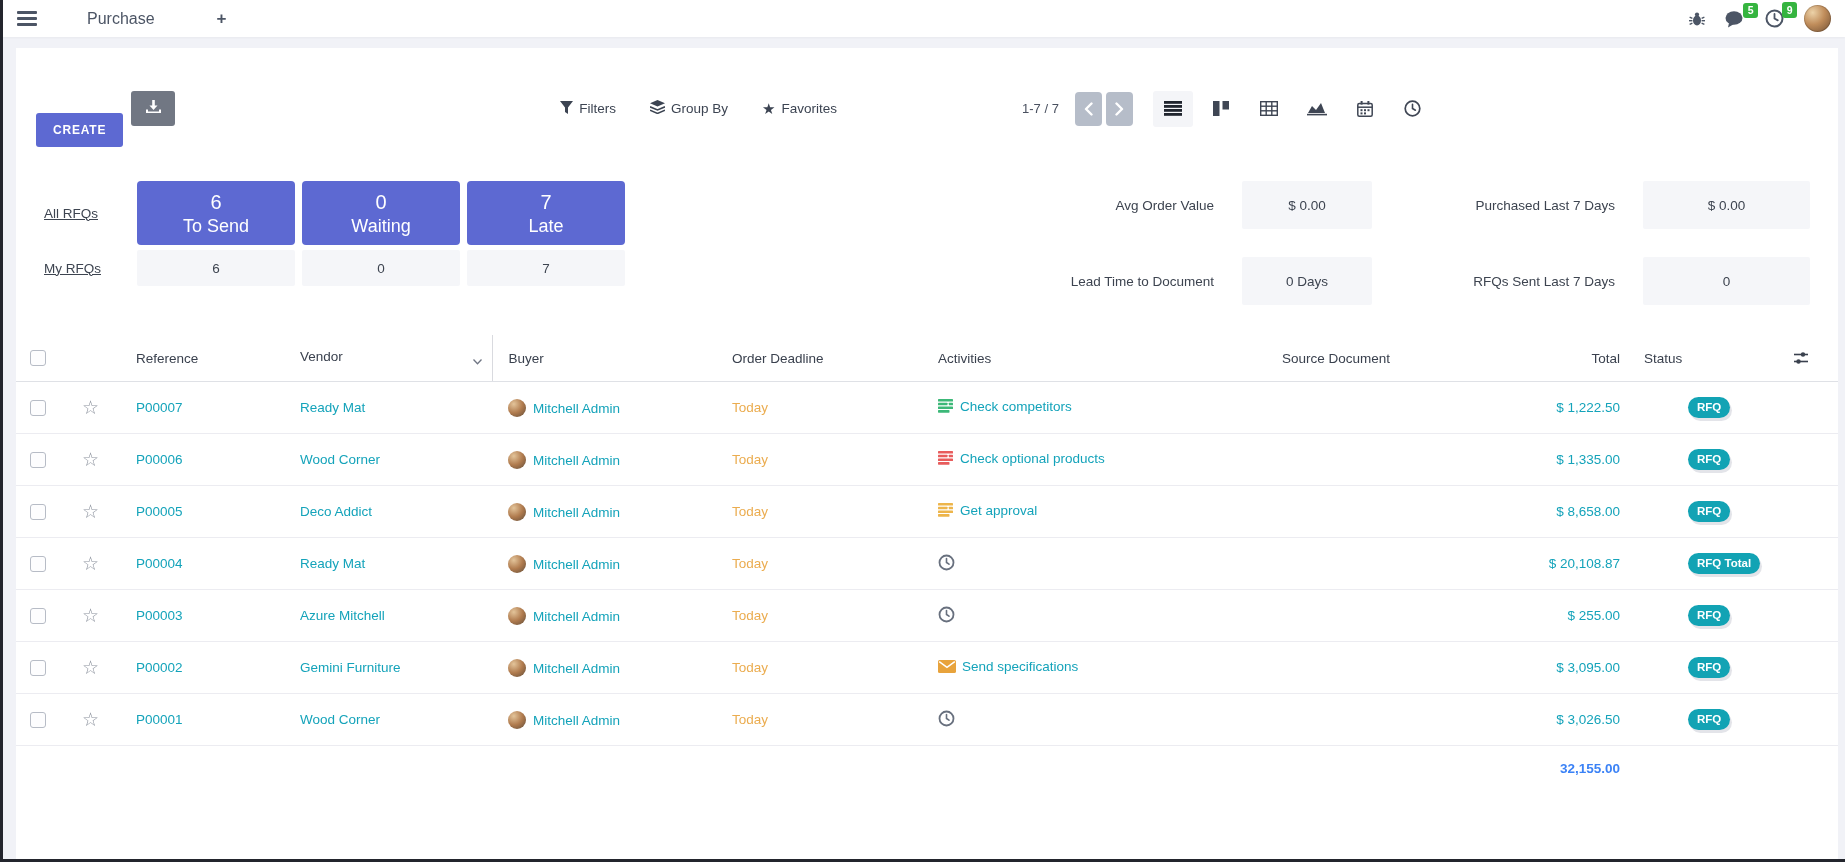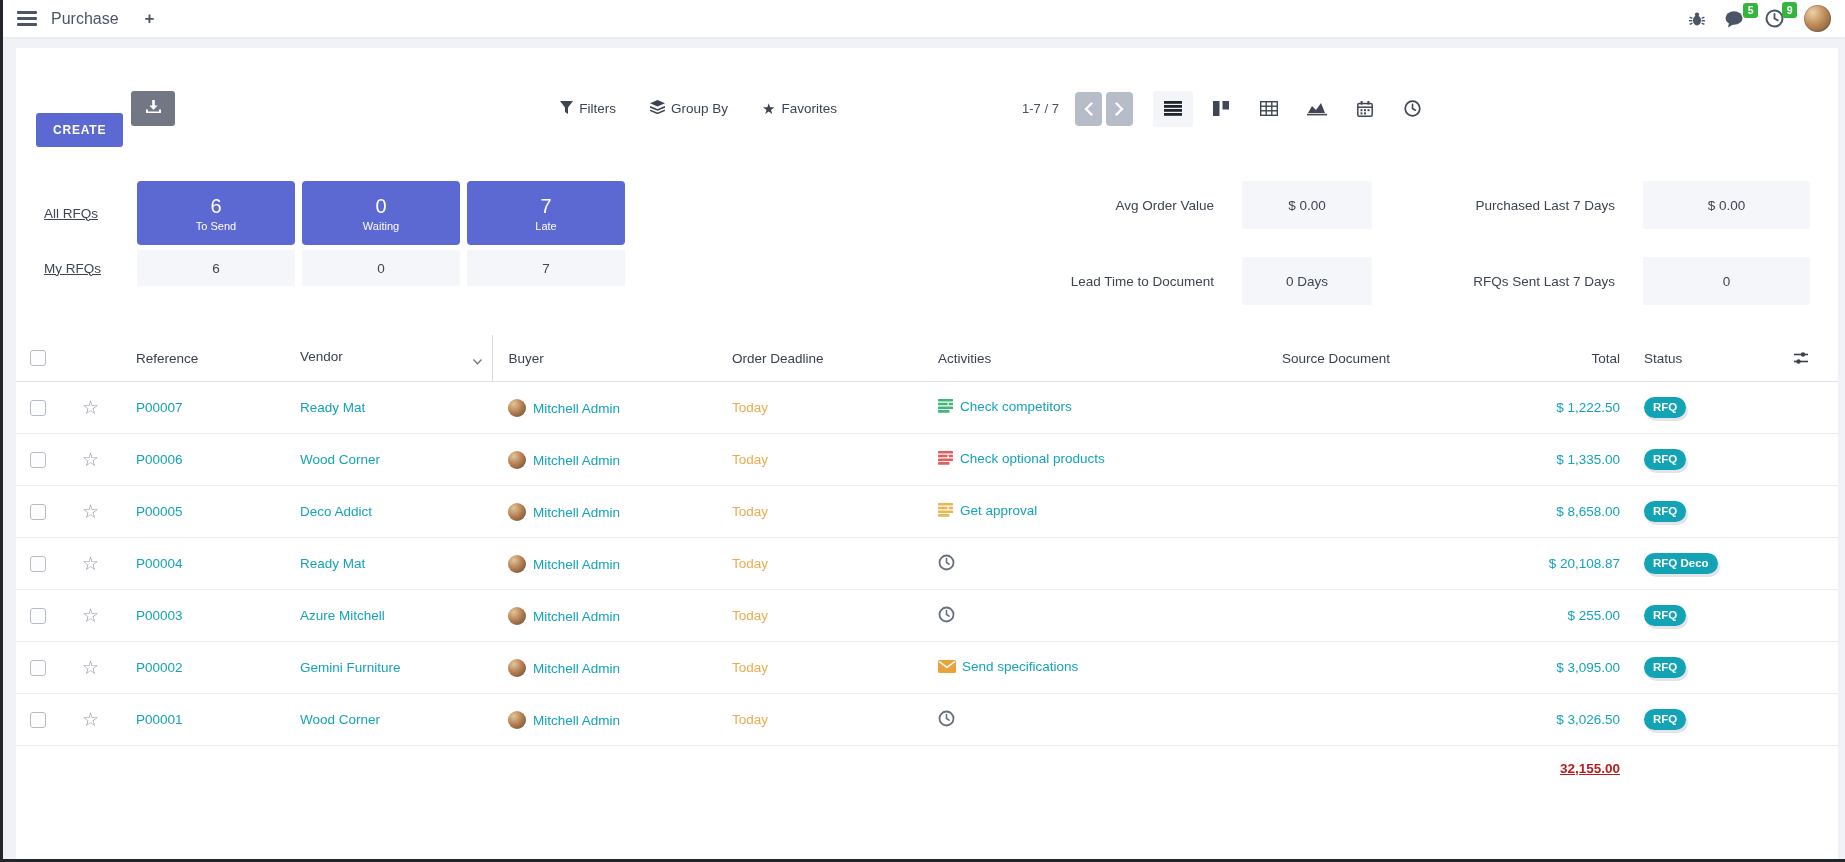--- a/index.html
+++ b/index.html
@@ -3,21 +3,21 @@
 <meta charset="utf-8">
 <style>
   html,body{margin:0;padding:0;background:#e8e9ee;}
   .screen{
     position:relative;width:1845px;height:862px;box-sizing:border-box;
     background:#f1f2f7;overflow:hidden;
     border-left:3px solid #23252d;border-bottom:3px solid #23252d;
     font-family:"Liberation Sans",sans-serif;color:#3c4452;
   }
   
-  .navbar{height:37px;background:#fff;display:flex;align-items:center;padding:0 14px;box-shadow:0 1px 2px rgba(0,0,0,.04);}
+  .navbar{height:37px;background:#fff;display:flex;align-items:center;padding:0 14px;box-shadow:0 1px 2px rgba(0,0,0,.04);gap:36px;}
   .hamburger{width:20px;display:flex;flex-direction:column;gap:3.5px;cursor:pointer;}
   .hamburger span{height:2.6px;background:#4c5565;border-radius:1px;}
   .app-name{margin-left:14px;font-size:16px;font-weight:500;color:#4c5565;}
   .nav-plus{margin-left:26px;font-size:17px;font-weight:700;color:#4c5565;}
   .nav-right{margin-left:auto;display:flex;align-items:center;gap:20px;}
   .nav-ico{position:relative;display:flex;align-items:center;}
   .nav-badge{position:absolute;top:-7px;right:-13px;background:#35b43f;color:#fff;font-size:10.5px;font-weight:700;padding:1.5px 4.5px;border-radius:3px;line-height:1.2;}
   .avatar-lg{width:27px;height:27px;border-radius:50%;background:radial-gradient(circle at 32% 28%,#ecd2a8 0%,#c08d5b 45%,#6e4e33 100%);box-shadow:inset 0 0 0 1px rgba(0,0,0,.15);}
   
   .panel{position:absolute;top:48px;left:13px;right:7px;bottom:0;background:#fff;}
@@ -39,21 +39,21 @@
   .pager-btn{width:27px;height:34px;background:#b6bdc9;border:none;border-radius:4px;display:flex;align-items:center;justify-content:center;cursor:pointer;}
   .views{display:flex;align-items:center;gap:8px;margin-left:20px;}
   .view-btn{width:40px;height:36px;display:flex;align-items:center;justify-content:center;border-radius:3px;cursor:pointer;}
   .view-btn.active{background:#f4f5f8;}
   
   .dash{display:flex;justify-content:space-between;padding:22px 20px 0 12px;}
   .dash-left{display:grid;grid-template-columns:102px 158px 158px 158px;grid-template-rows:64px 36px;column-gap:7px;row-gap:5px;align-items:center;}
   .dash-label{font-size:13.5px;color:#3d4450;padding-left:16px;text-decoration:underline;}
   .kpi-blue{background:#5d69d2;border-radius:4px;height:64px;display:flex;flex-direction:column;align-items:center;justify-content:center;color:#fff;cursor:pointer;}
   .kpi-num{font-size:20px;line-height:1.2;}
-  .kpi-sub{font-size:11px;margin-top:2px;}
+  .kpi-sub{font-size:18px;margin-top:2px;}
   .kpi-gray{background:#f5f6f9;height:36px;display:flex;align-items:center;justify-content:center;font-size:13.5px;color:#3d4450;border-radius:2px;}
   .dash-right{display:grid;grid-template-columns:190px 130px 215px 167px;grid-template-rows:48px 48px;column-gap:16px;row-gap:8px;align-items:center;margin-right:8px;gap:28px;}
   .stat-label{font-size:13.5px;color:#3d4450;text-align:right;}
   .stat-val{background:#f5f6f9;height:48px;display:flex;align-items:center;justify-content:center;font-size:13.5px;color:#3d4450;border-radius:2px;}
   
   table.rfq{width:100%;border-collapse:collapse;margin-top:30px;font-size:13.5px;table-layout:fixed;}
   .rfq th{font-weight:500;color:#3a414e;text-align:left;height:46px;padding:0 0 0 16px;border-bottom:1px solid #dfe1e6;white-space:nowrap;cursor:pointer;}
   .rfq th.no-pad{padding:0;}
   .rfq td{height:51px;padding:0 0 0 16px;border-bottom:1px solid #ececf1;white-space:nowrap;overflow:hidden;}
   .rfq td.no-pad{padding:0;}
@@ -64,21 +64,21 @@
   .th-src{text-align:center !important;padding:0 !important;}
   .th-total{text-align:right !important;padding:0 8px 0 0 !important;}
   .th-cb{padding-left:14px !important;}
   .checkbox{display:inline-block;width:14px;height:14px;border:1px solid #b7bcc6;border-radius:3px;background:#fdfdfe;vertical-align:middle;cursor:pointer;}
   .star{font-size:19px;color:#8d939e;cursor:pointer;line-height:1;}
   a.cell-link{color:#14a3ba;text-decoration:none;cursor:pointer;}
   .deadline{color:#ebac4f;}
   .avatar-sm{display:inline-block;width:18px;height:18px;border-radius:50%;background:radial-gradient(circle at 32% 28%,#e3c49a 0%,#b07b4e 50%,#5d4a38 100%);vertical-align:-4px;margin-right:7px;}
   .act-ico{display:inline-block;vertical-align:-2px;margin-right:6px;}
   .td-total{text-align:right;padding:0 8px 0 0 !important;color:#14a3ba;}
-  .badge{display:inline-block;background:#12a3b4;color:#fff;font-size:11.5px;font-weight:700;padding:3.5px 9px;border-radius:11px;box-shadow:2px 3px 0 #e3e4e9;line-height:1.15;}
+  .badge{display:inline-block;background:#12a3b4;color:#fff;font-size:11.5px;font-weight:700;padding:3.5px 9px;border-radius:11px;box-shadow:2px 3px 0 #e3e4e9;line-height:1.15;margin-left:44px;}
   .tfoot td{border-bottom:none;height:44px;font-weight:700;color:#393f4a;font-size:13.5px;}
   .opt-ico{display:flex;justify-content:flex-end;padding-right:29px;}
 </style>
 </head>
 <body>
 
 <div class="screen">
 
   <div class="navbar">
     <div class="hamburger">
@@ -368,21 +368,21 @@
             <td><a class="cell-link">P00004</a></td>
             <td><a class="cell-link">Ready Mat</a></td>
             <td><span class="avatar-sm"></span><a class="cell-link">Mitchell Admin</a></td>
             <td><span class="deadline">Today</span></td>
             <td><span class="act-ico"><svg width="17" height="17" viewBox="0 0 17 17">
                   <circle cx="8.5" cy="8.5" r="7" fill="none" stroke="#68707E" stroke-width="1.8"></circle>
                   <path d="M8.5 4.6 V8.5 L11 10.2" fill="none" stroke="#68707E" stroke-width="1.6" stroke-linecap="round"></path>
                 </svg></span></td>
             <td></td>
             <td class="td-total">$ 20,108.87</td>
-            <td><span class="badge">RFQ Deco</span></td>
+            <td><span class="badge">RFQ Total</span></td>
             <td class="no-pad"></td>
           </tr>
           <tr>
             <td class="no-pad" style="padding-left:14px;"><span class="checkbox"></span></td>
             <td class="no-pad" style="padding-left:18px;"><span class="star">☆</span></td>
             <td><a class="cell-link">P00003</a></td>
             <td><a class="cell-link">Azure Mitchell</a></td>
             <td><span class="avatar-sm"></span><a class="cell-link">Mitchell Admin</a></td>
             <td><span class="deadline">Today</span></td>
             <td><span class="act-ico"><svg width="17" height="17" viewBox="0 0 17 17">
@@ -430,21 +430,21 @@
       <tfoot>
         <tr class="tfoot">
           <td class="no-pad"></td>
             <td class="no-pad"></td>
             <td></td>
             <td></td>
             <td></td>
             <td></td>
             <td></td>
             <td></td>
-          <td class="td-total" style="color:#b91c1c;text-decoration:underline;">32,155.00</td>
+          <td class="td-total" style="color:#3b82f6;">32,155.00</td>
           <td></td>
             <td class="no-pad"></td>
         </tr>
       </tfoot>
     </table>
 
   </div>
 </div>
 
 </body></html>

